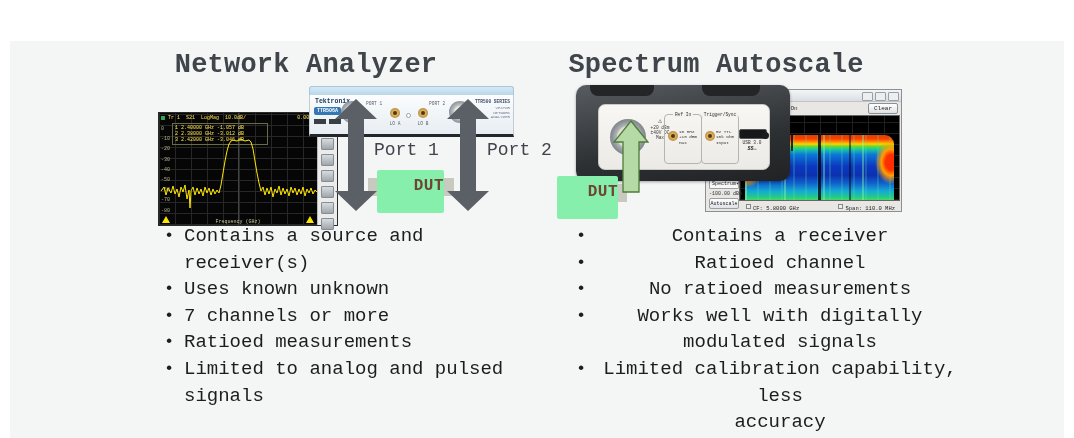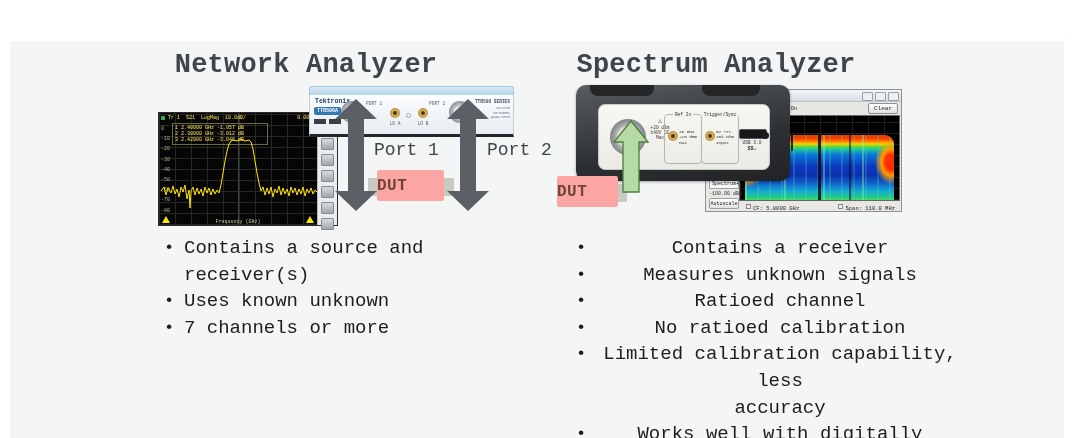--- a/index.html
+++ b/index.html
@@ -57,22 +57,22 @@
   .vna-series{position:absolute;right:3px;top:4px;text-align:right;font-size:4.5px;
               font-weight:bold;color:#41506b;}
   .vna-series-sub{position:absolute;right:3px;top:11px;text-align:right;font-size:4px;
                   line-height:4.6px;color:#6a7890;white-space:pre-line;}
   .vna-led{position:absolute;left:96px;top:18px;width:3px;height:3px;border:1px solid #98a0a6;
            border-radius:50%;background:#fff;}
   
   .darrow{position:absolute;top:70px;width:46px;height:112px;z-index:4;}
   .port-label{position:absolute;top:111px;font-size:18px;color:#3f454b;z-index:4;}
   .dut-tab{position:absolute;width:11px;height:18px;background:#c9cabf;z-index:2;}
-  .dut-box{position:absolute;width:67px;height:31px;background:#fca5a5;border-radius:2px;
-           z-index:3;text-align:left;line-height:33px;font-weight:bold;font-size:16px;
+  .dut-box{position:absolute;width:67px;height:43px;background:#86efac;border-radius:2px;
+           z-index:3;text-align:right;line-height:33px;font-weight:bold;font-size:16px;
            color:#6f4434;letter-spacing:.5px;}
   
   .rsa{position:absolute;left:576px;top:56px;width:214px;height:96px;z-index:3;}
   .rsa-body{position:absolute;inset:0;border-radius:10px;
             background:linear-gradient(170deg,#585c60,#2e3134 60%,#202224);
             box-shadow:0 1px 3px rgba(0,0,0,.35);}
   .rsa-bump{position:absolute;top:0;height:11px;background:#232527;border-radius:0 0 8px 8px;}
   .rsa-panel{position:absolute;left:22px;top:19px;width:172px;height:66px;border-radius:7px;
              background:linear-gradient(#f8f7f4,#eceae6);border:1px solid #c9c8c4;
              box-sizing:border-box;}
@@ -139,33 +139,33 @@
                   color:#222;text-align:center;line-height:10px;
                   background:linear-gradient(#fdfdfd,#dfe2e5);border:1px solid #9aa0a5;
                   border-radius:2px;box-sizing:border-box;}
   .spec-bottom{position:absolute;left:33px;right:2px;top:113px;height:9px;font-size:5.5px;
                color:#222;}
   .spec-cf{position:absolute;left:7px;top:1px;}
   .spec-span{position:absolute;right:4px;top:1px;}
   .mark-sq{display:inline-block;width:3px;height:3px;border:1px solid #888;background:#eee;
            margin-right:2px;vertical-align:1px;}
   
-  .blist{position:absolute;top:206px;width:390px;margin:0;padding:0;list-style:none;}
+  .blist{position:absolute;top:194px;width:390px;margin:0;padding:0;list-style:none;}
   .blist li{position:relative;padding-left:22px;font-size:19px;line-height:26.6px;
             color:#1d1d1d;white-space:pre-line;}
   .blist li::before{content:"\2022";position:absolute;left:2px;top:0;font-size:17px;}
 </style>
 </head>
 <body>
 
 <div class="stage">
   <div class="slide-bg"></div>
 
   <div class="col-title" style="left:126px;">Network Analyzer</div>
-  <div class="col-title" style="left:536px;">Spectrum Analyzer</div>
+  <div class="col-title" style="left:536px;">Spectrum Autoscale</div>
 
   <div class="vna-screen">
     <div class="vna-plot">
       <div class="vna-head">
         <span class="gsq"></span>
         <span>Tr 1  S21  LogMag  10.0dB/</span>
         <span class="sp"></span>
         <span>0.00dB</span>
       </div>
       <div class="vna-yticks">0
@@ -326,24 +326,25 @@
     <div class="spec-bottom">
       <span class="spec-cf"><span class="mark-sq"></span><span>CF: 5.8000 GHz</span></span>
       <span class="spec-span"><span class="mark-sq"></span><span>Span: 110.0 MHz</span></span>
     </div>
   </div>
 
   <ul class="blist" style="left:162px;">
     <li>Contains a source and receiver(s)</li>
     <li>Uses known unknown</li>
     <li>7 channels or more</li>
+    <li>Ratioed measurements</li>
+    <li>Limited to analog and pulsed signals</li>
   </ul>
   <ul class="blist" style="left:574px;text-align:center;">
     <li>Contains a receiver</li>
-    <li>Measures unknown signals</li>
     <li>Ratioed channel</li>
-    <li>No ratioed calibration</li>
+    <li>No ratioed measurements</li>
+    <li>Works well with digitally
+modulated signals</li>
     <li>Limited calibration capability, less
 accuracy</li>
-    <li>Works well with digitally
-modulated signals</li>
   </ul>
 </div>
 
 </body></html>

